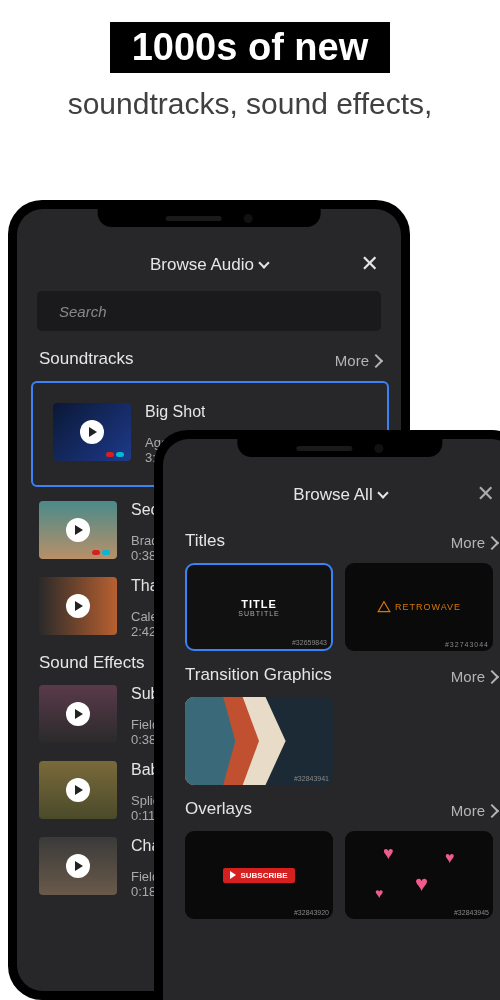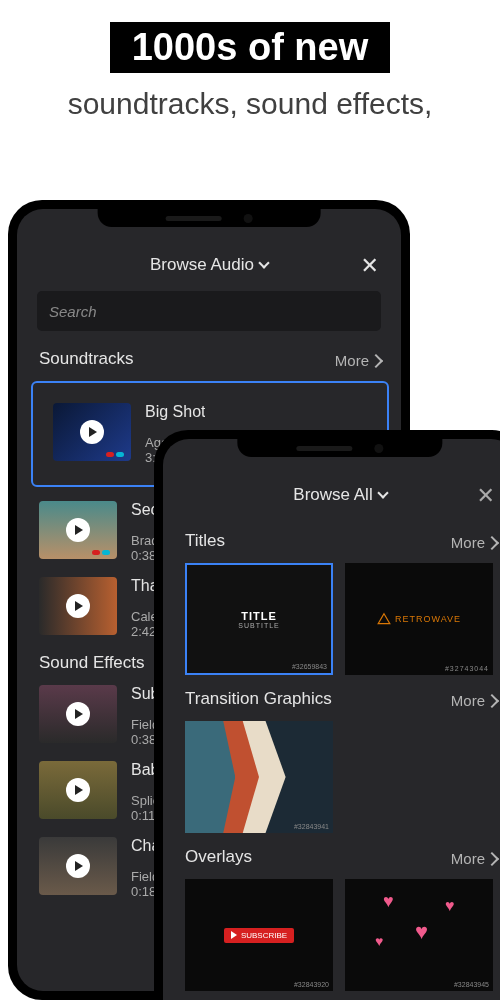--- a/index.html
+++ b/index.html
@@ -10,62 +10,62 @@
 
 .ph{position:absolute;background:#000;border-radius:34px;padding:9px}
 .ph-screen{background:#27272a;border-radius:26px;height:100%;position:relative;overflow:hidden}
 .ph-notch{position:absolute;top:0;left:50%;transform:translateX(-50%);width:58%;height:18px;background:#000;border-radius:0 0 14px 14px;z-index:5;display:flex;align-items:center;justify-content:center;gap:22px}
 .ph-speaker{width:56px;height:5px;background:#1a1a1a;border-radius:3px}
 .ph-cam{width:9px;height:9px;background:#111;border-radius:50%}
 
 .ph1{left:8px;top:200px;width:402px;height:800px}
 .ph2{left:154px;top:430px;width:372px;height:700px}
 
-.tbar{color:#e5e5e5;display:flex;align-items:flex-start;justify-content:center;padding:18px 16px 12px;position:relative;margin-top:28px}
+.tbar{color:#e5e5e5;display:flex;align-items:flex-end;justify-content:center;padding:18px 16px 12px;position:relative;margin-top:28px}
 .tbar-title{font-size:17px;display:flex;align-items:center;gap:6px}
 .tbar-close{position:absolute;right:22px;color:#e5e5e5;font-size:22px}
 
-.search{margin:4px 20px 18px;background:#1a1a1c;border-radius:5px;height:40px;display:flex;align-items:center;padding:0 12px;color:#888;font-style:italic;font-size:15px}
+.search{margin:4px 20px 18px;background:#1a1a1c;border-radius:5px;height:40px;display:flex;align-items:center;padding:0 22px;color:#888;font-style:italic;font-size:15px}
 
 .sec{padding:0 20px 0 22px}
 .sec-hd{display:flex;justify-content:space-between;align-items:flex-end;color:#e5e5e5;font-size:17px;margin:14px 0 12px}
 .more{color:#b4b4b4;font-size:15px;display:flex;align-items:center;gap:2px}
 
 .atrack{display:flex;gap:14px;margin-bottom:14px;position:relative}
 .atrack.sel{border:2px solid #3b82f6;border-radius:6px;padding:20px;margin-left:-8px;margin-right:-8px}
 .athumb{width:78px;height:58px;border-radius:4px;position:relative;flex-shrink:0;display:flex;align-items:center;justify-content:center}
 .aplay{width:24px;height:24px;background:#fff;border-radius:50%;display:flex;align-items:center;justify-content:center}
 .aplay::after{content:'';border-left:8px solid #222;border-top:5px solid transparent;border-bottom:5px solid transparent;margin-left:2px}
 .ameta{color:#e5e5e5;overflow:hidden}
 .ameta-title{font-size:16px;font-weight:500;white-space:nowrap}
 .ameta-artist{font-size:13px;color:#aaa;margin-top:14px;white-space:nowrap}
 .ameta-dur{font-size:13px;color:#aaa;white-space:nowrap}
 .apill{position:absolute;bottom:4px;right:4px;display:flex;gap:2px;padding-right:3px}
 .apill span{width:8px;height:5px;border-radius:3px}
 
 .row{display:flex;gap:12px;overflow:hidden}
-.thumb{width:148px;height:112px;border-radius:0;flex-shrink:0;position:relative}
+.thumb{width:148px;height:88px;border-radius:9px;flex-shrink:0;position:relative}
 .thumb.sel{border:2px solid #3b82f6}
 .thumb-lbl{position:absolute;bottom:3px;right:4px;font-size:7px;color:#888}
 
 
 .t-title{background:#111;display:flex;flex-direction:column;align-items:center;justify-content:center;color:#fff}
 .t-title .t1{font-size:11px;font-weight:700;letter-spacing:1px}
 .t-title .t2{font-size:7px;color:#aaa;letter-spacing:1px}
 .t-retro{background:#0a0a0a;display:flex;align-items:center;justify-content:center;color:#d97706;font-size:9px;letter-spacing:1px}
 .t-retro svg{margin-right:4px}
 .t-trans{background:#1c2a35;position:relative;overflow:hidden}
 .t-trans .ch1{position:absolute;width:68%;height:100%;background:#e8dcc8;clip-path:polygon(0 0,80% 0,100% 50%,80% 100%,0 100%)}
 .t-trans .ch2{position:absolute;width:50%;height:100%;background:#c05030;clip-path:polygon(0 0,78% 0,100% 50%,78% 100%,0 100%)}
 .t-trans .ch3{position:absolute;width:34%;height:100%;background:#3a6a7a;clip-path:polygon(0 0,76% 0,100% 50%,76% 100%,0 100%)}
 .t-lorem{background:#111;display:flex;align-items:center;padding-left:8px}
 .t-lorem .box{background:#fff;color:#d6244a;font-weight:800;font-size:18px;letter-spacing:2px;padding:3px 8px;line-height:1}
 .t-lorem .dash{width:36px;height:10px;background:#d6244a;margin-left:4px}
 .t-sub{background:#0a0a0a;display:flex;align-items:center;justify-content:center}
-.t-sub .pill{background:#d62020;color:#fff;font-size:8px;font-weight:400;padding:3px 7px;border-radius:2px;display:flex;align-items:flex-start;gap:4px}
+.t-sub .pill{background:#d62020;color:#fff;font-size:8px;font-weight:700;padding:3px 7px;border-radius:2px;display:flex;align-items:flex-start;gap:4px}
 .t-sub .pill::before{content:'';border-left:6px solid #fff;border-top:4px solid transparent;border-bottom:4px solid transparent}
 .t-hearts{background:#0a0a0a;position:relative}
 .t-hearts .h{position:absolute;color:#f05a8c}
 
 .chev{display:inline-block}
 .chev::after{content:'';display:inline-block;width:8px;height:8px;border-right:2px solid currentColor;border-bottom:2px solid currentColor;transform:rotate(-45deg)}
 .chev-down::after{transform:rotate(45deg);margin-bottom:3px;width:6px;height:6px}
 .x-icon{font-size:22px;line-height:1}
 </style>
 </head>

